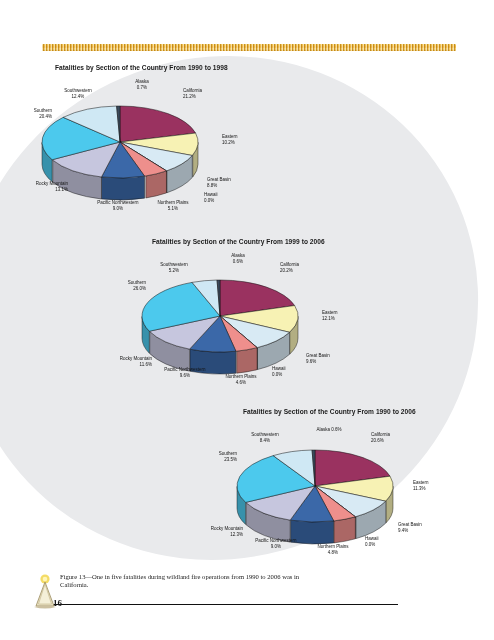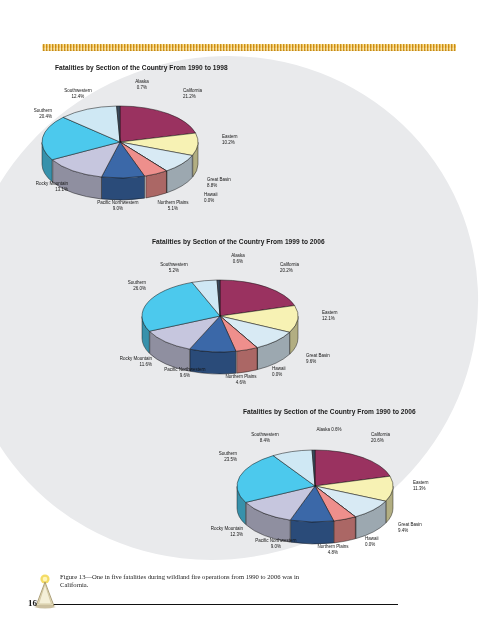--- a/index.html
+++ b/index.html
@@ -85,21 +85,21 @@
   #page-badge {
     position: absolute;
     left: 28px; top: 572px;
     width: 34px; height: 40px;
     z-index: 4;
   }
   #page-num {
     position: absolute;
     left: 0; top: 26px;
     width: 34px;
-    text-align: left;
+    text-align: right;
     font-family: "Liberation Serif", serif;
     font-size: 9px;
     font-weight: bold;
     color: #1b1b1b;
   }
 </style>
 </head>
 <body>
 
 <div id="backdrop"></div>

